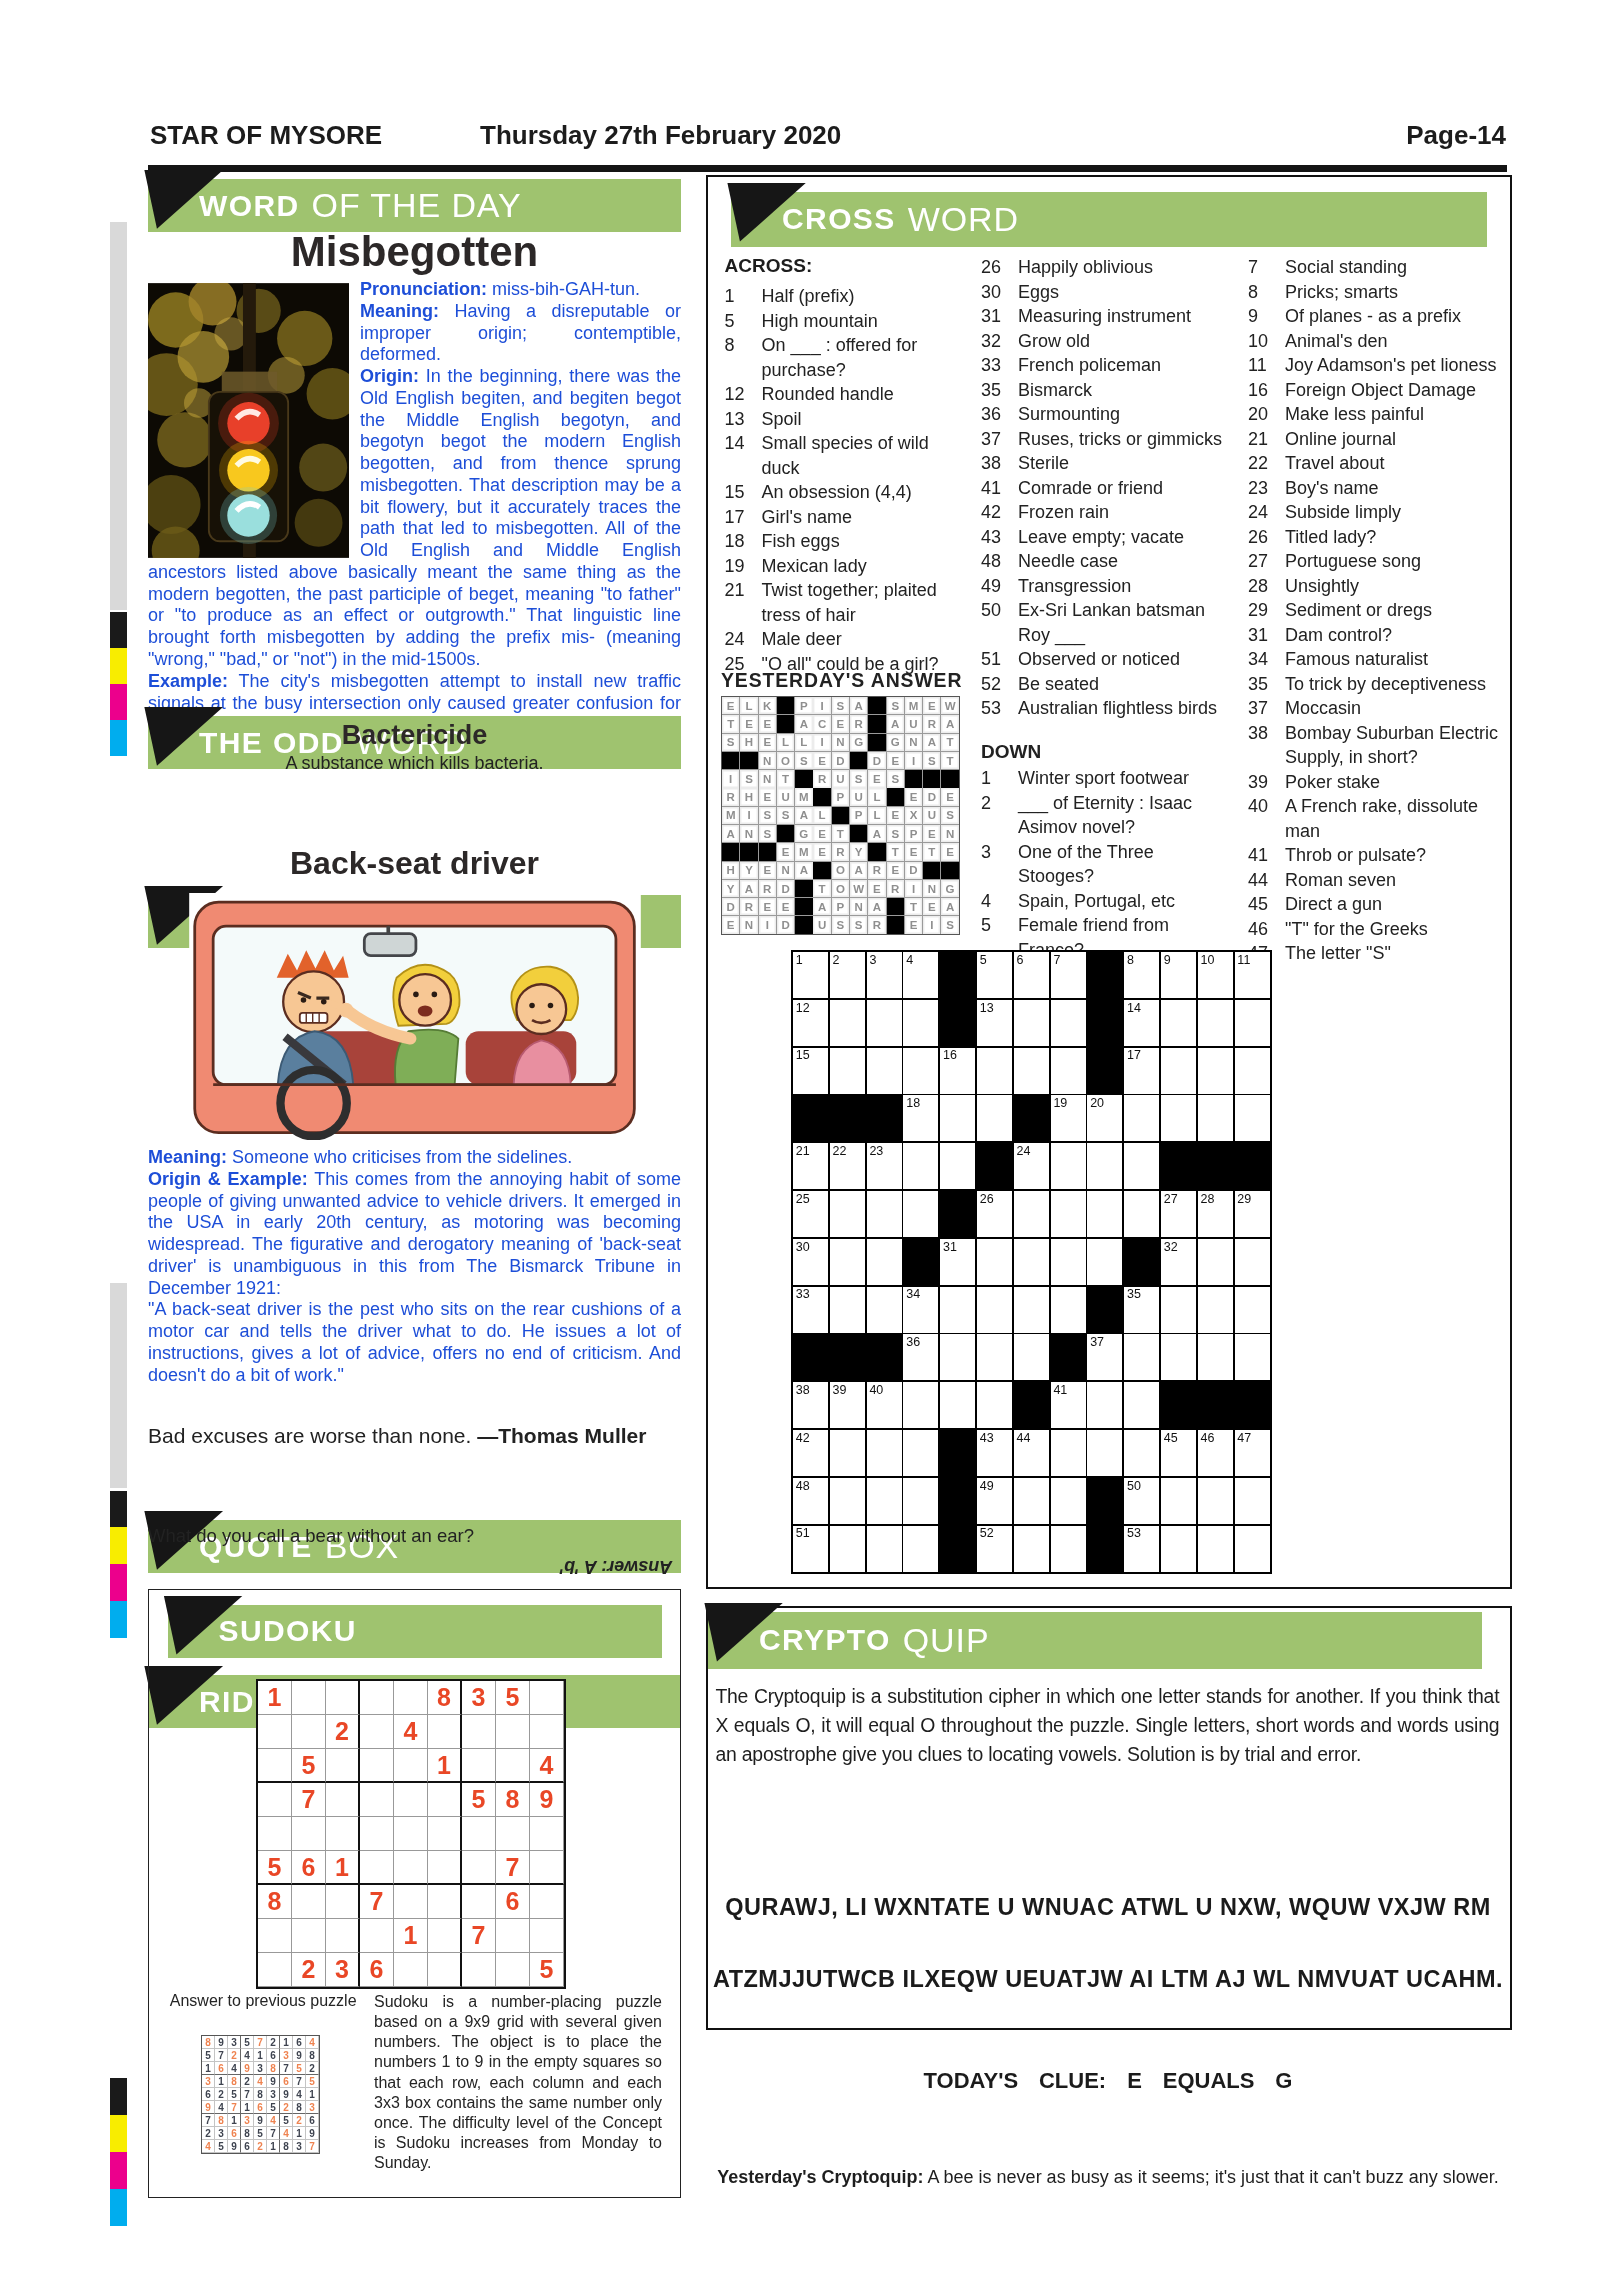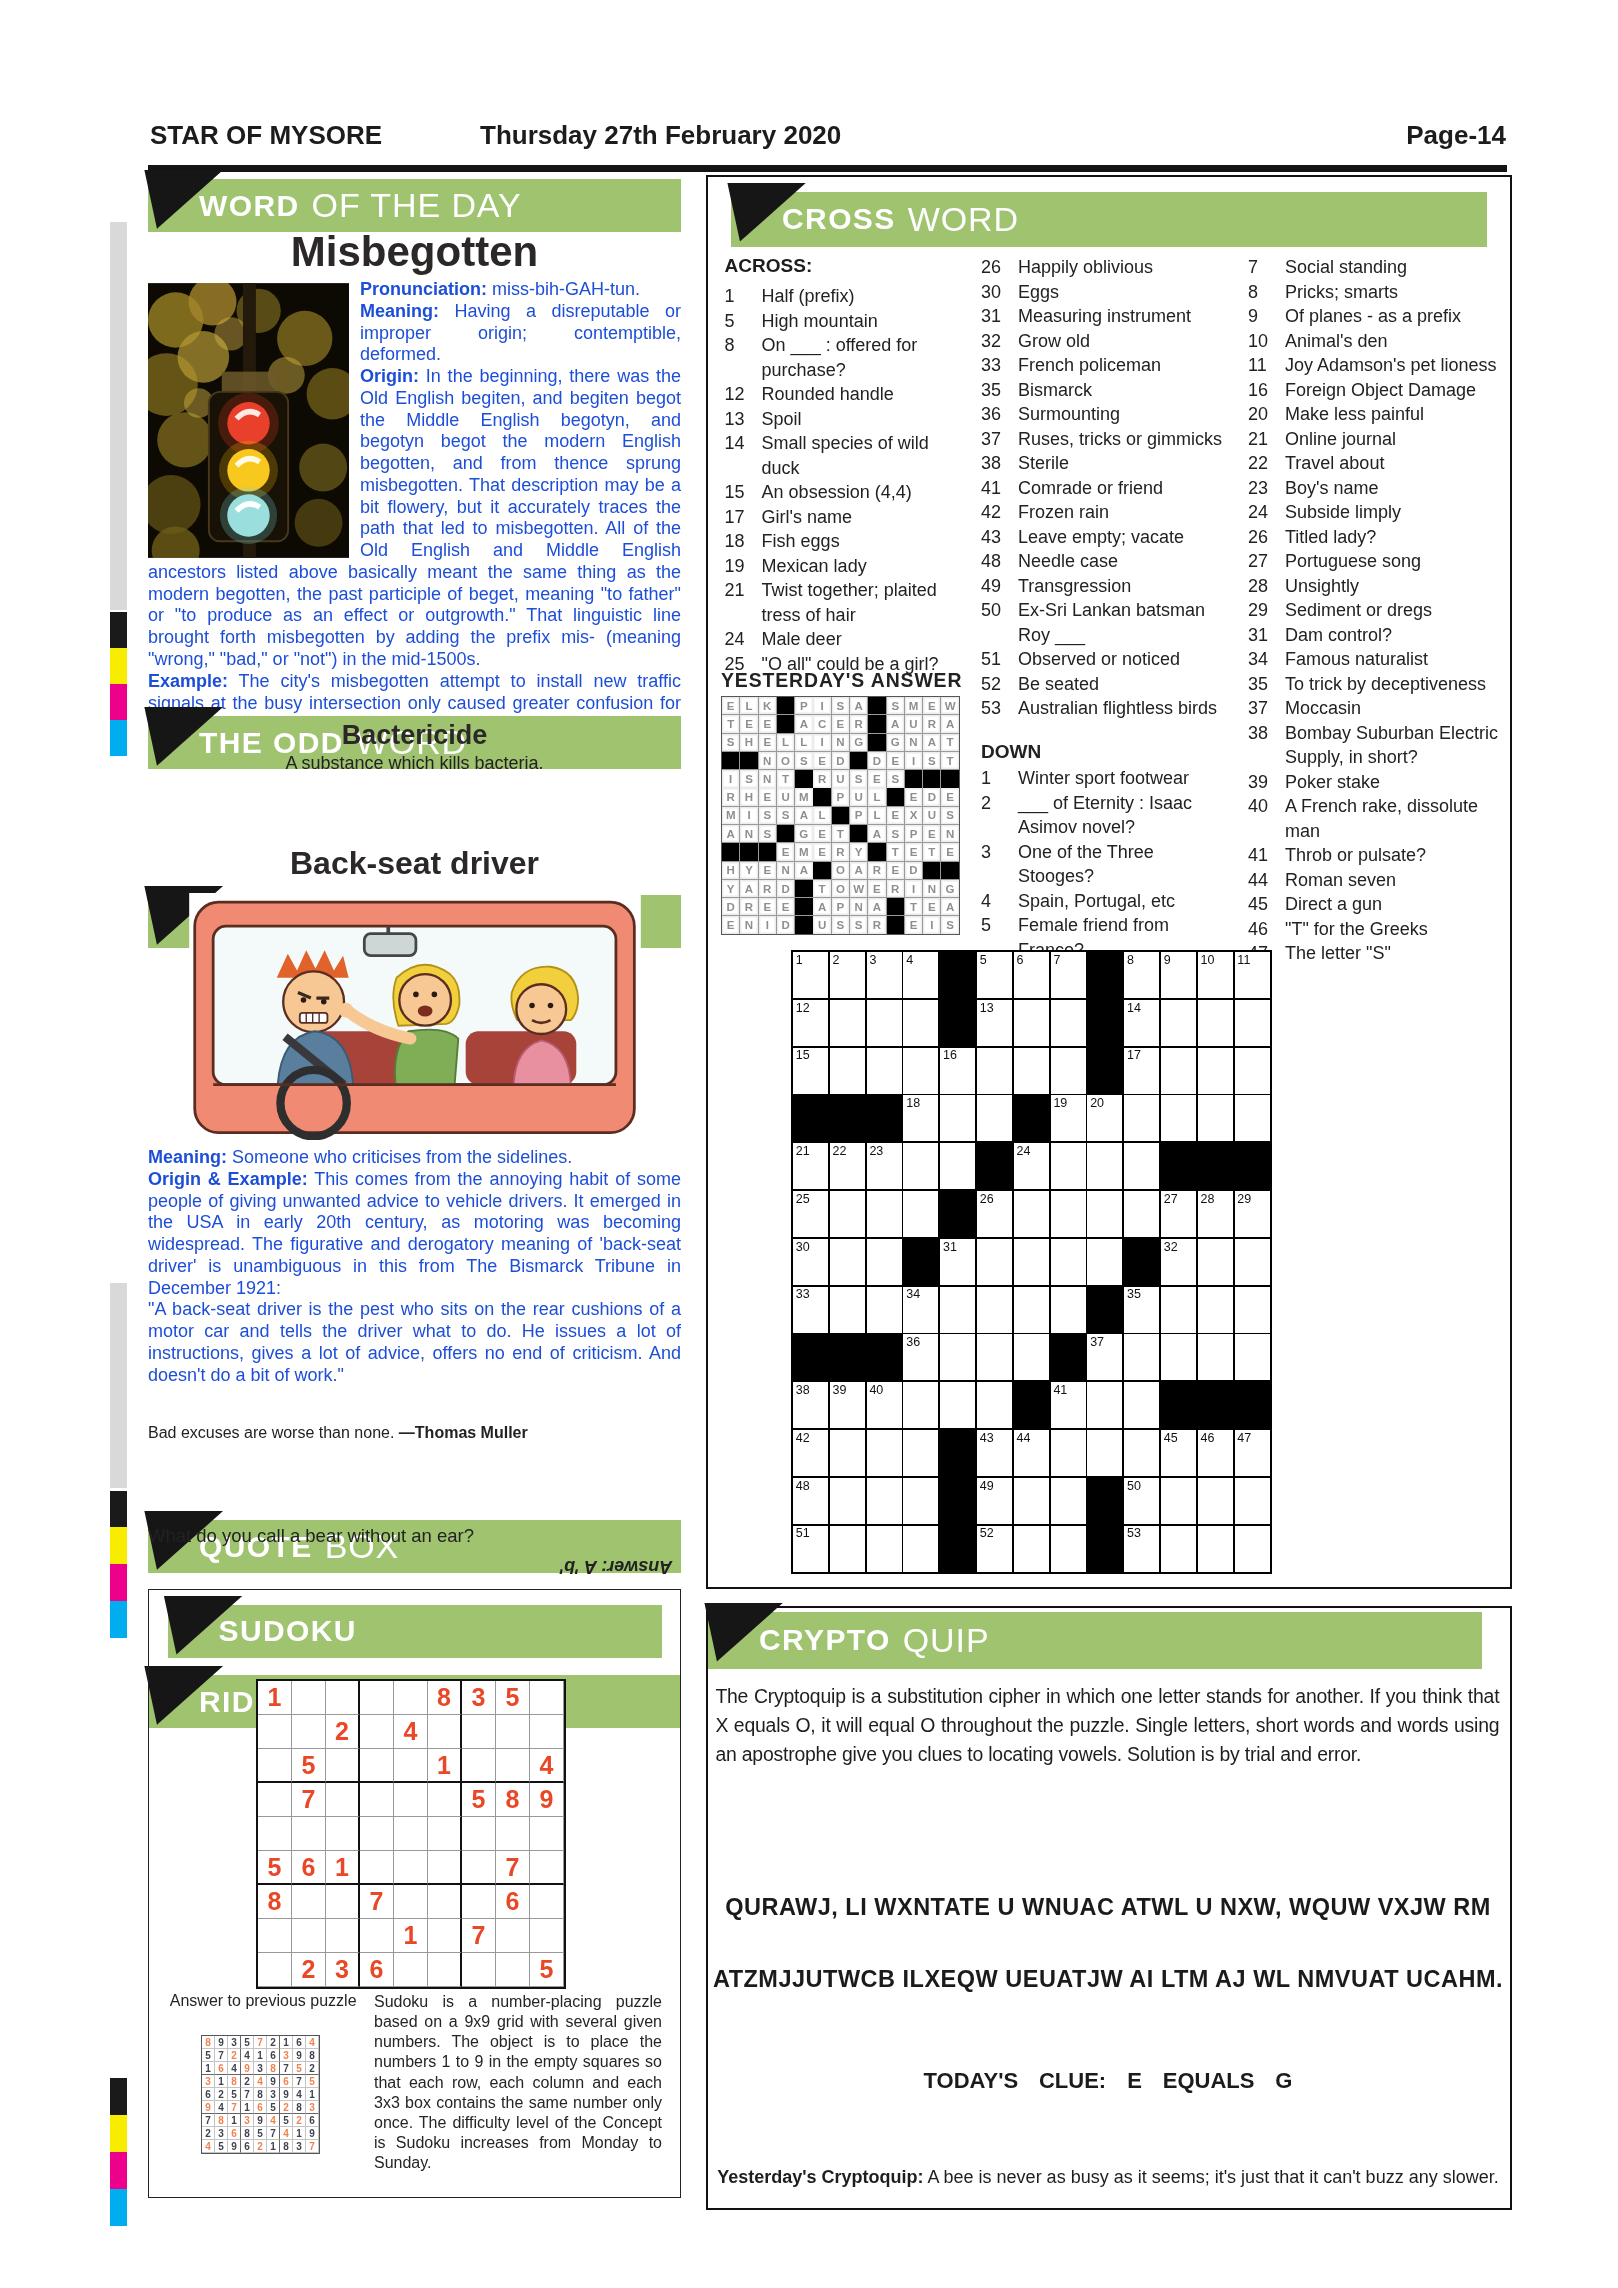--- a/index.html
+++ b/index.html
@@ -189,21 +189,21 @@
     <b>Origin &amp; Example:</b>
     <span>This comes from the annoying habit of some people of giving unwanted advice to vehicle drivers. It emerged in the USA in early 20th century, as motoring was becoming widespread. The figurative and derogatory meaning of 'back-seat driver' is unambiguous in this from The Bismarck Tribune in December 1921:</span><br>
     <span>"A back-seat driver is the pest who sits on the rear cushions of a motor car and tells the driver what to do. He issues a lot of instructions, gives a lot of advice, offers no end of criticism. And doesn't do a bit of work."</span>
   </div>
 
   <div class="abs banner" style="left:148px;top:1361px;width:533px;">
     <span class="tri"></span>
     <span class="bt">QUOTE</span>
     <span class="ltx">BOX</span>
   </div>
-  <div class="abs" style="left:148px;top:1424px;width:533px;font-size:16px;">
+  <div class="abs" style="left:148px;top:1424px;width:533px;font-size:21px;">
     <span>Bad excuses are worse than none.</span>
     <b>—Thomas Muller</b>
   </div>
 
   <div class="abs banner" style="left:148px;top:1463px;width:533px;">
     <span class="tri"></span>
     <span class="bt">RIDDLE</span>
     <span class="ltx">THIS</span>
   </div>
   <div class="abs" style="left:148px;top:1525px;width:533px;font-size:18.5px;">What do you call a bear without an ear?</div>
@@ -1105,21 +1105,21 @@
         <div class="xcell b"></div>
         <div class="xcell">
           <div class="xnum">53</div>
         </div>
         <div class="xcell"></div>
         <div class="xcell"></div>
         <div class="xcell"></div>
       </div>
   </div>
 
-  <div class="abs panel" style="left:706px;top:1606px;width:806px;height:604px;">
+  <div class="abs panel" style="left:706px;top:1606px;width:806px;height:424px;">
     <div class="banner" style="margin:3.7px 28px 0 0;height:57px;">
       <span class="tri"></span>
       <span class="bt">CRYPTO</span>
       <span class="ltx">QUIP</span>
     </div>
     <div class="abs cintro" style="left:7.4px;top:74px;width:784px;">The Cryptoquip is a substitution cipher in which one letter stands for another. If you think that X equals O, it will equal O throughout the puzzle. Single letters, short words and words using an apostrophe give you clues to locating vowels. Solution is by trial and error.</div>
     <div class="abs cipher" style="left:0;top:286px;width:800px;">QURAWJ, LI WXNTATE U WNUAC ATWL U NXW, WQUW VXJW RM</div>
     <div class="abs cipher" style="left:0;top:358px;width:800px;">ATZMJJUTWCB ILXEQW UEUATJW AI LTM AJ WL NMVUAT UCAHM.</div>
     <div class="abs cclue" style="left:0;top:460px;width:800px;">
       <span>TODAY'S CLUE:</span>

